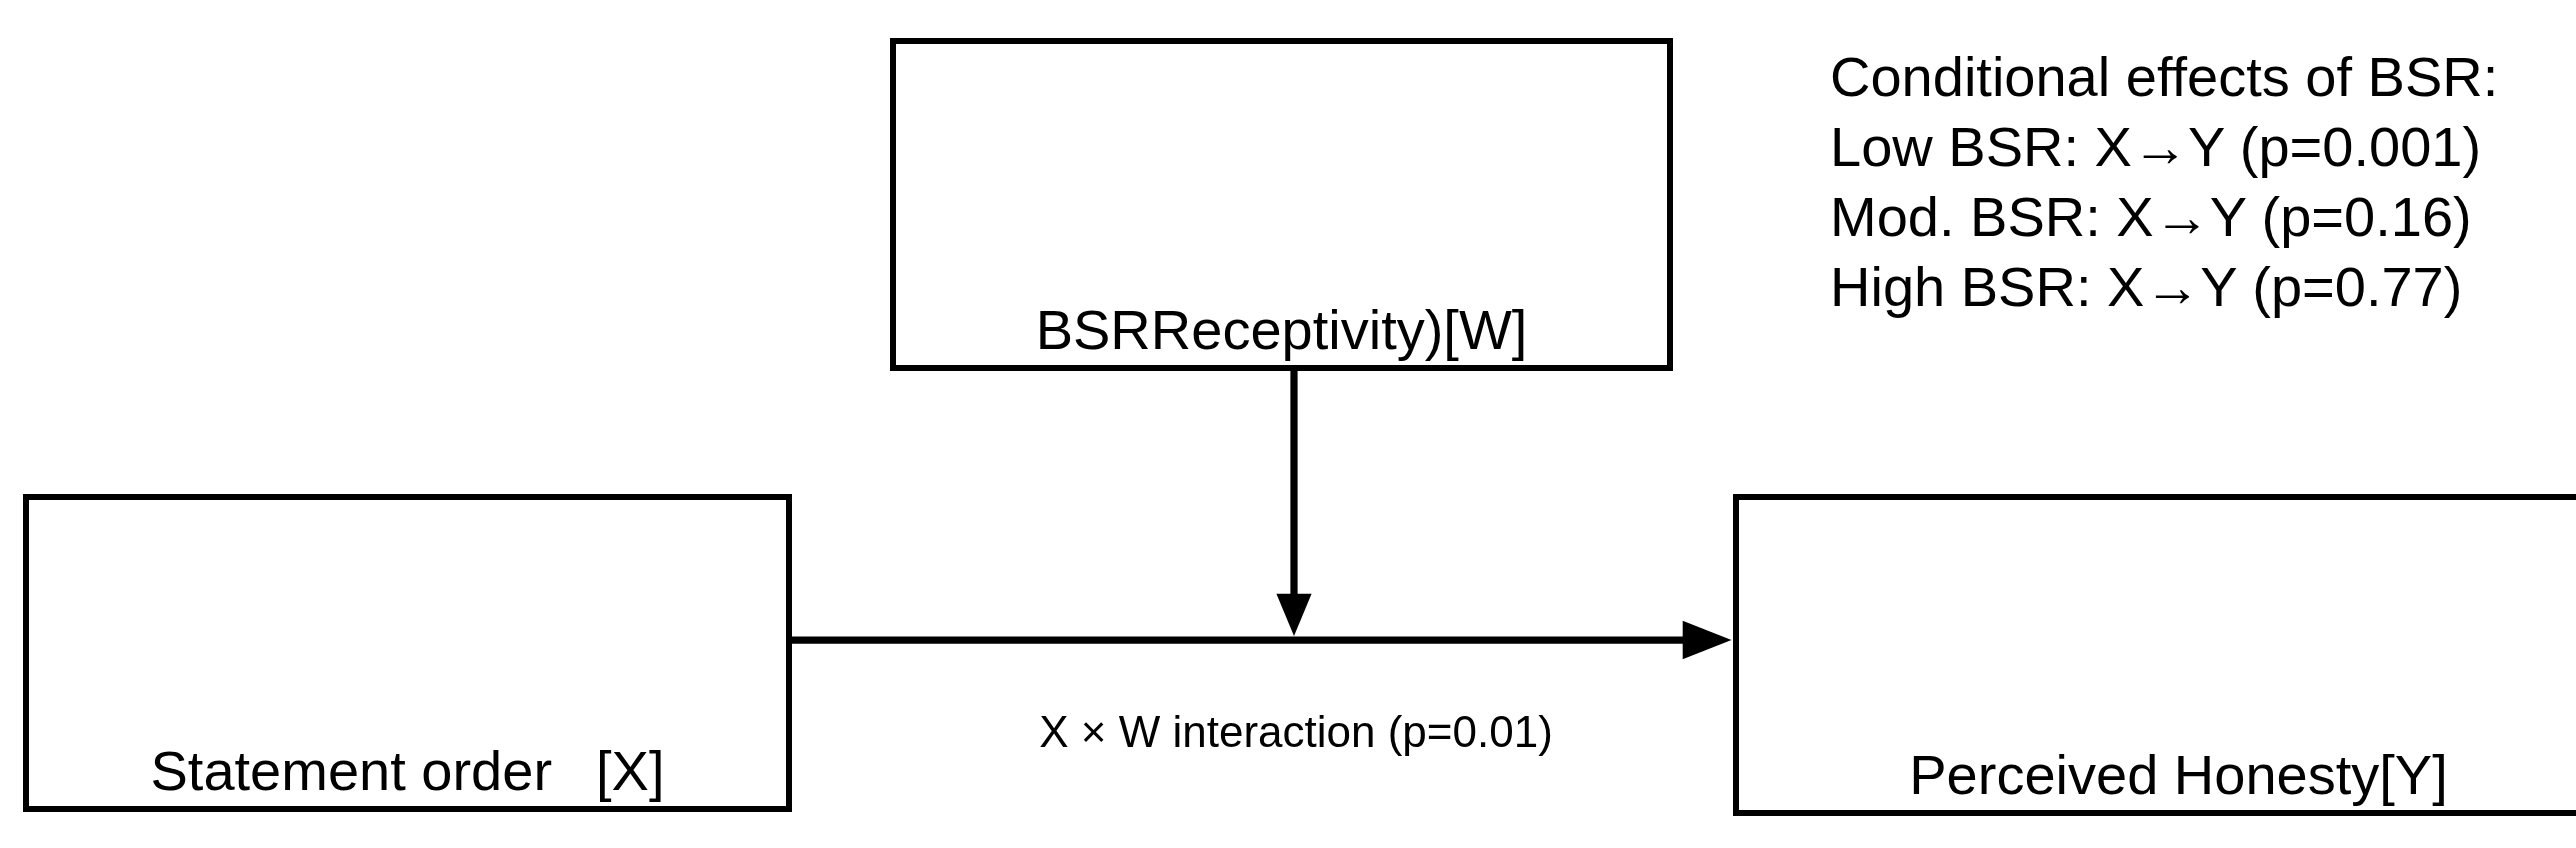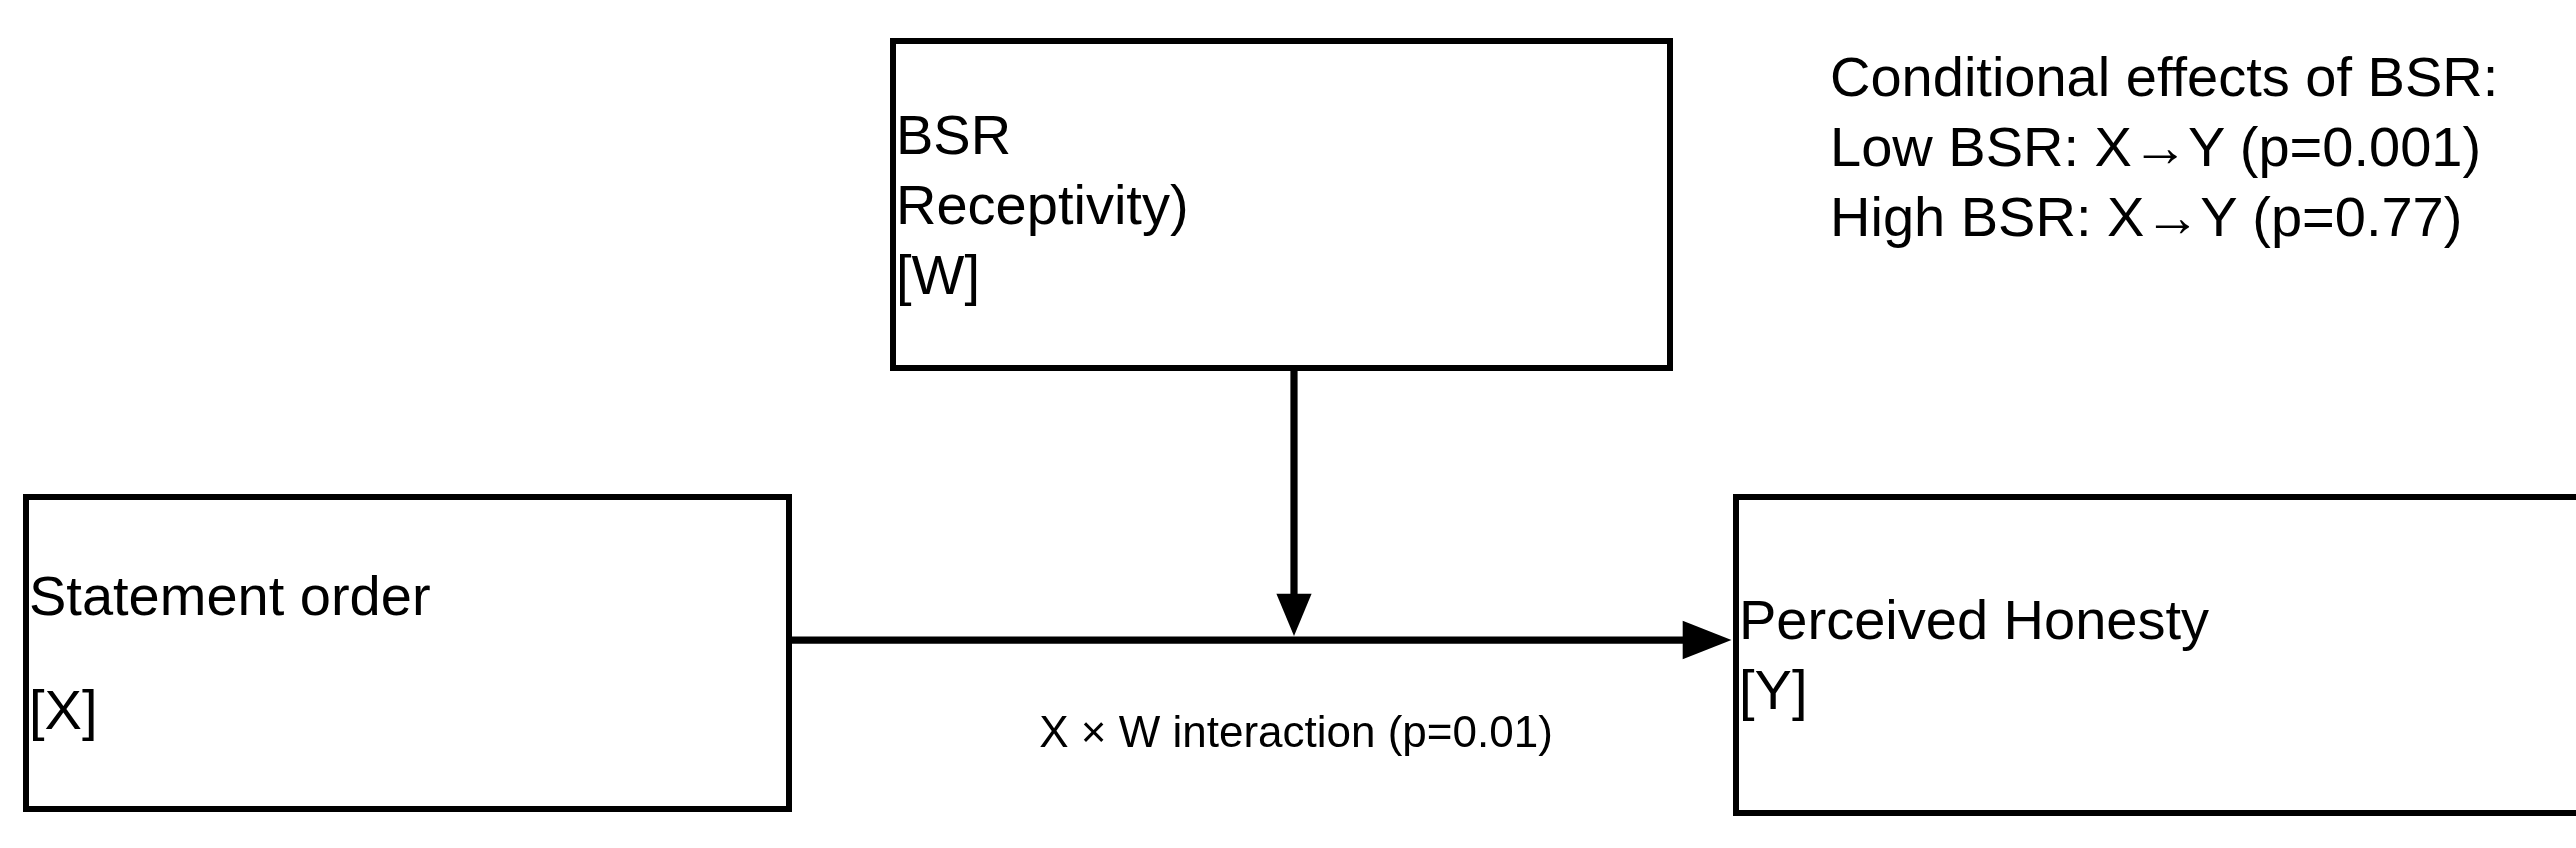--- a/index.html
+++ b/index.html
@@ -15,22 +15,21 @@
     font-family: "Liberation Sans", "DejaVu Sans", sans-serif;
     color: #000000;
     overflow: hidden;
   }
   .node-box {
     position: absolute;
     box-sizing: border-box;
     border: 6.4px solid #000000;
     background: #ffffff;
     display: flex;
-    flex-direction: column;
-    align-items: flex-start;
+    align-items: flex-end;
     justify-content: center;
     text-align: center;
   }
   .node-box .box-line {
     font-size: 56px;
     line-height: 70px;
     white-space: nowrap;
   }
   #moderator-box { left: 890px; top: 38px;  width: 783px;  height: 333px; }
   #predictor-box { left: 23px;   top: 494px; width: 769px;  height: 318px; gap: 44px; }
@@ -99,17 +98,18 @@
   <div class="node-box" id="outcome-box">
     <div class="box-line">Perceived Honesty</div>
     <div class="box-line">[Y]</div>
   </div>
 
   <div id="interaction-label">X × W interaction (p=0.01)</div>
 
   <div id="conditional-note">
     <div class="note-line">Conditional effects of BSR:</div>
     <div class="note-line">Low BSR: X→Y (p=0.001)</div>
+    <div class="note-line">Mod. BSR: X→Y (p=0.16)</div>
     <div class="note-line">High BSR: X→Y (p=0.77)</div>
   </div>
 
 </div>
 
 
 </body></html>

